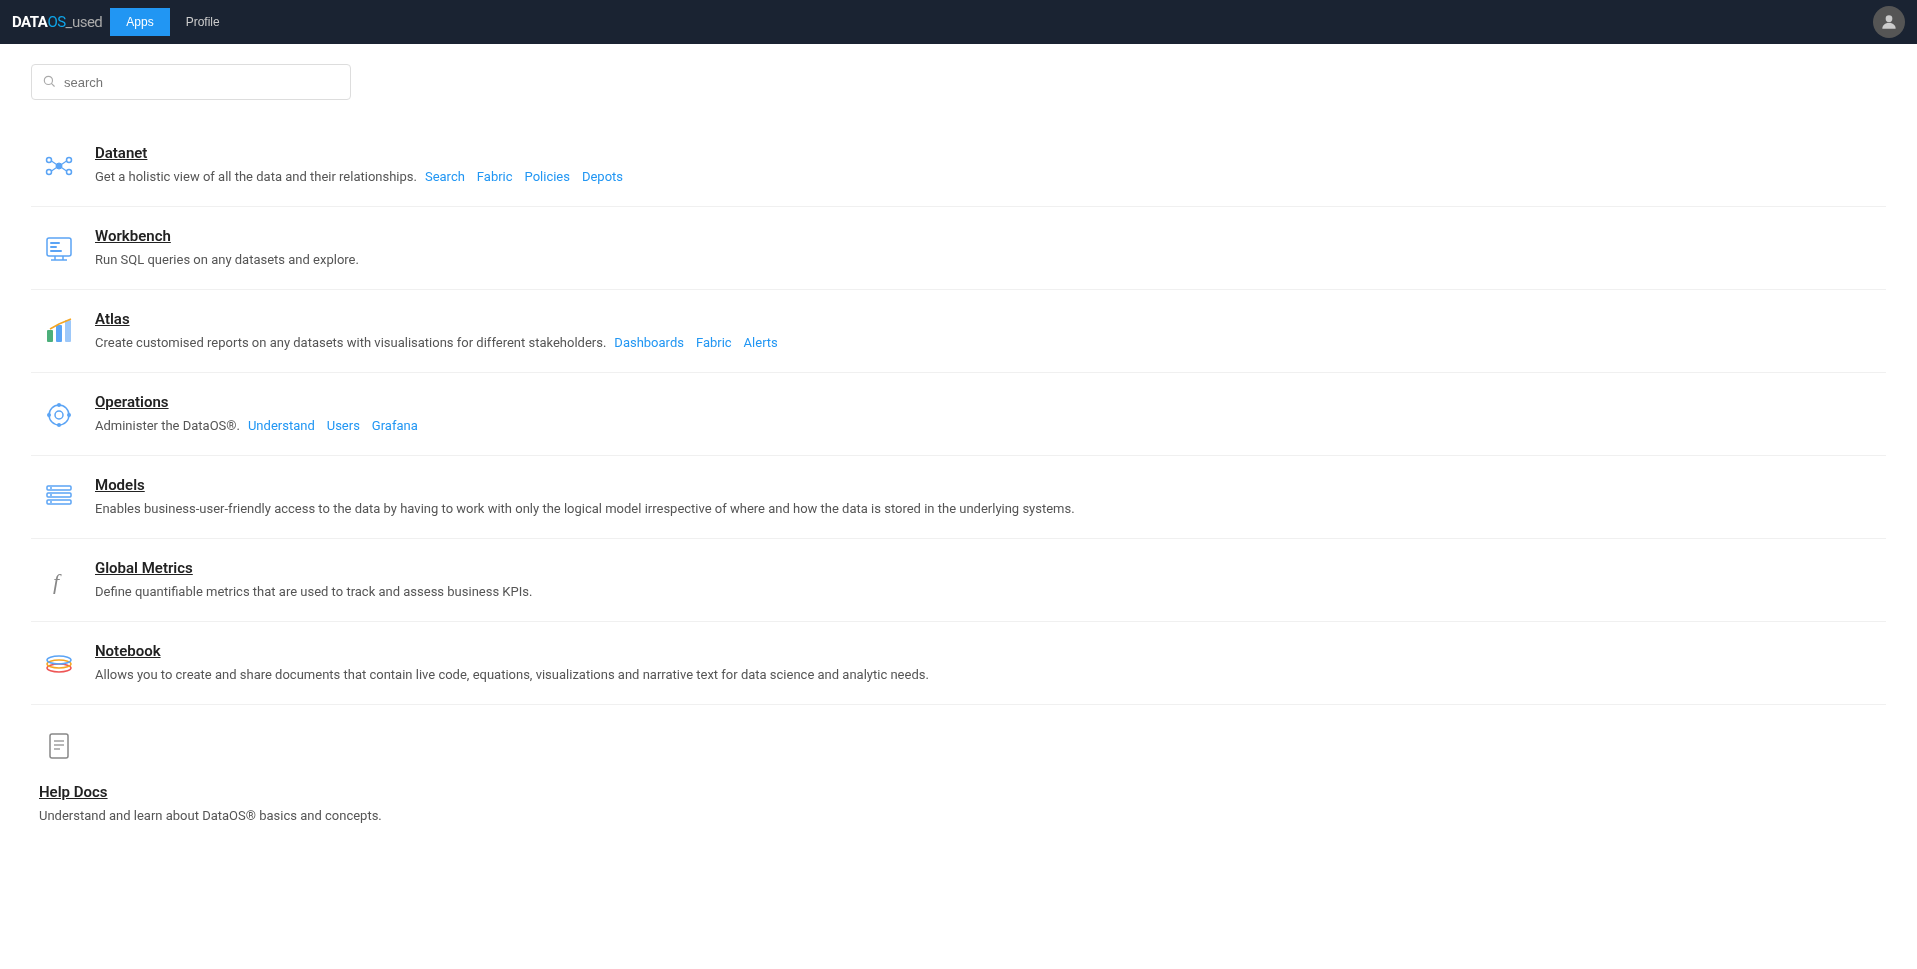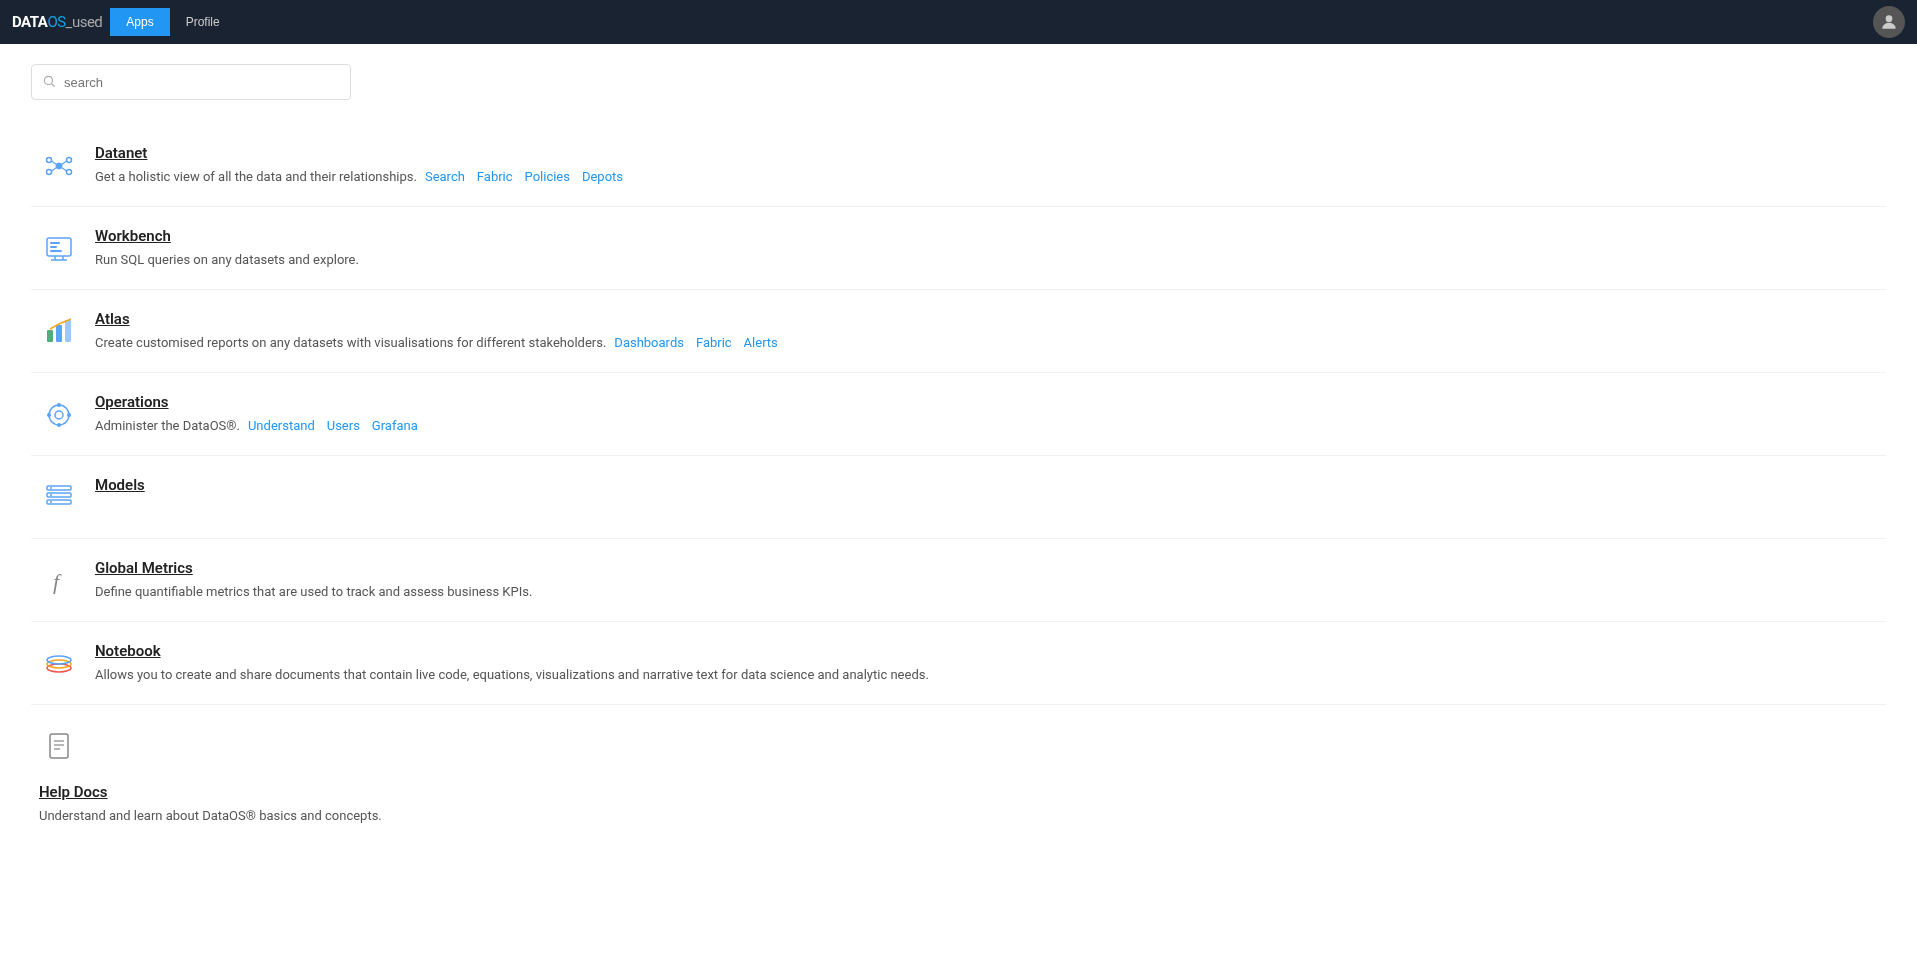--- a/index.html
+++ b/index.html
@@ -275,20 +275,21 @@
           <rect x="4" y="11" width="24" height="4" rx="1" stroke="#5ba4f5" stroke-width="1.5" fill="none"></rect>
           <rect x="4" y="18" width="24" height="4" rx="1" stroke="#5ba4f5" stroke-width="1.5" fill="none"></rect>
           <rect x="4" y="4" width="24" height="4" rx="1" stroke="#5ba4f5" stroke-width="1.5" fill="none"></rect>
           <circle cx="8" cy="6" r="1" fill="#5ba4f5"></circle>
           <circle cx="8" cy="13" r="1" fill="#5ba4f5"></circle>
           <circle cx="8" cy="20" r="1" fill="#5ba4f5"></circle>
         </svg>
       </div>
       <div class="app-info">
         <div class="app-name">Models</div>
+        <span class="app-desc">Enables business-user-friendly access to the data by having to work with only the logical model irrespective of where and how the data is stored in the underlying systems.</span>
       </div>
     </div>
 
     <div class="app-item">
       <div class="app-icon">
         <svg viewBox="0 0 32 32" fill="none">
           <text x="10" y="24" font-size="22" font-style="italic" fill="#888" font-family="serif">f</text>
         </svg>
       </div>
       <div class="app-info">

